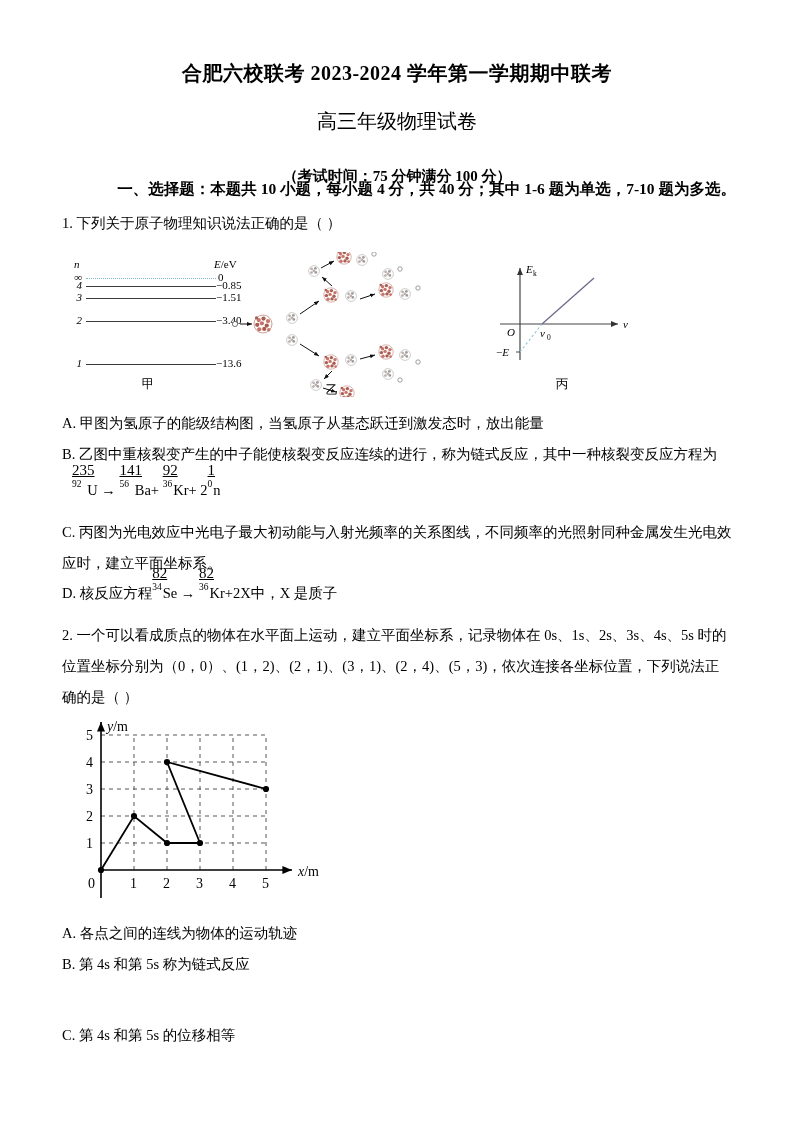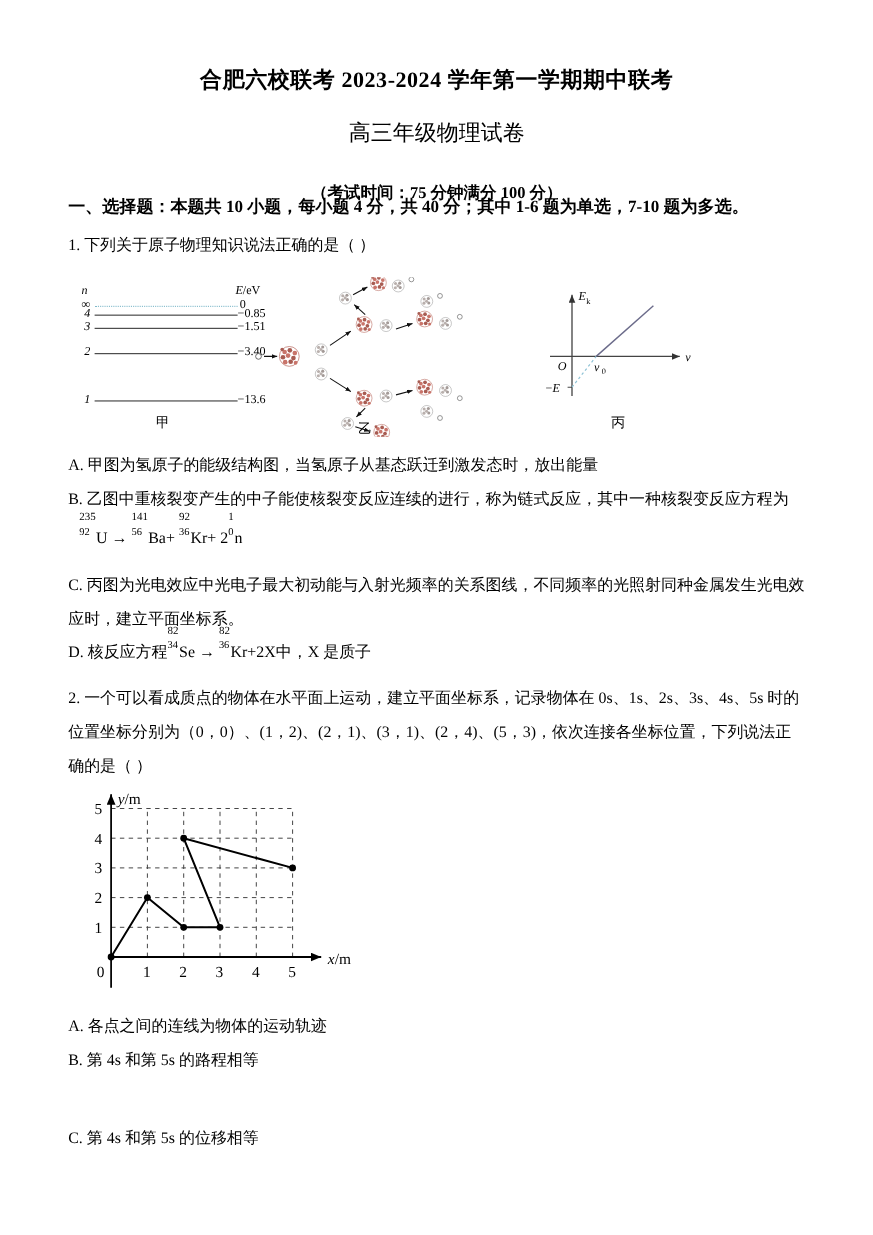--- a/index.html
+++ b/index.html
@@ -50,20 +50,21 @@
   }
   .section-head {
     position: absolute;
     left: 62px;
     top: 178px;
     width: 674px;
     font-size: 15.5px;
     font-weight: bold;
     line-height: 22px;
     white-space: nowrap;
+    text-align: right;
   }
   .qtext {
     position: absolute;
     font-size: 14.5px;
     line-height: 31px;
     text-align: justify;
   }
   .opt {
     position: absolute;
     font-size: 14.5px;
@@ -78,23 +79,24 @@
     display: inline-block;
     position: relative;
     vertical-align: baseline;
     text-align: left;
     margin-right: 1px;
   }
   .nuc .sup {
     position: absolute;
     left: 0;
     top: -9px;
-    font-size: 10px;
+    font-size: 15px;
     line-height: 9px;
     white-space: nowrap;
+    text-decoration: underline;
   }
   .nuc .sub {
     position: absolute;
     left: 0;
     top: 5px;
     font-size: 9.5px;
     line-height: 9px;
     white-space: nowrap;
   }
   .nuc .pad {
@@ -470,20 +472,20 @@
       </g>
     </svg>
   </div>
 
   <div class="opt" style="left:62px; top:918px; width:674px;">
     <span>A.</span>
     <span>各点之间的连线为物体的运动轨迹</span>
   </div>
   <div class="opt" style="left:62px; top:949px; width:674px;">
     <span>B.</span>
-    <span>第 4s 和第 5s 的路程相等</span>
+    <span>第 4s 和第 5s 称为链式反应</span>
   </div>
   <div class="opt" style="left:62px; top:980px; width:674px;margin-top:40px;">
     <span>C.</span>
     <span>第 4s 和第 5s 的位移相等</span>
   </div>
 
 </div>
 
 </body></html>

